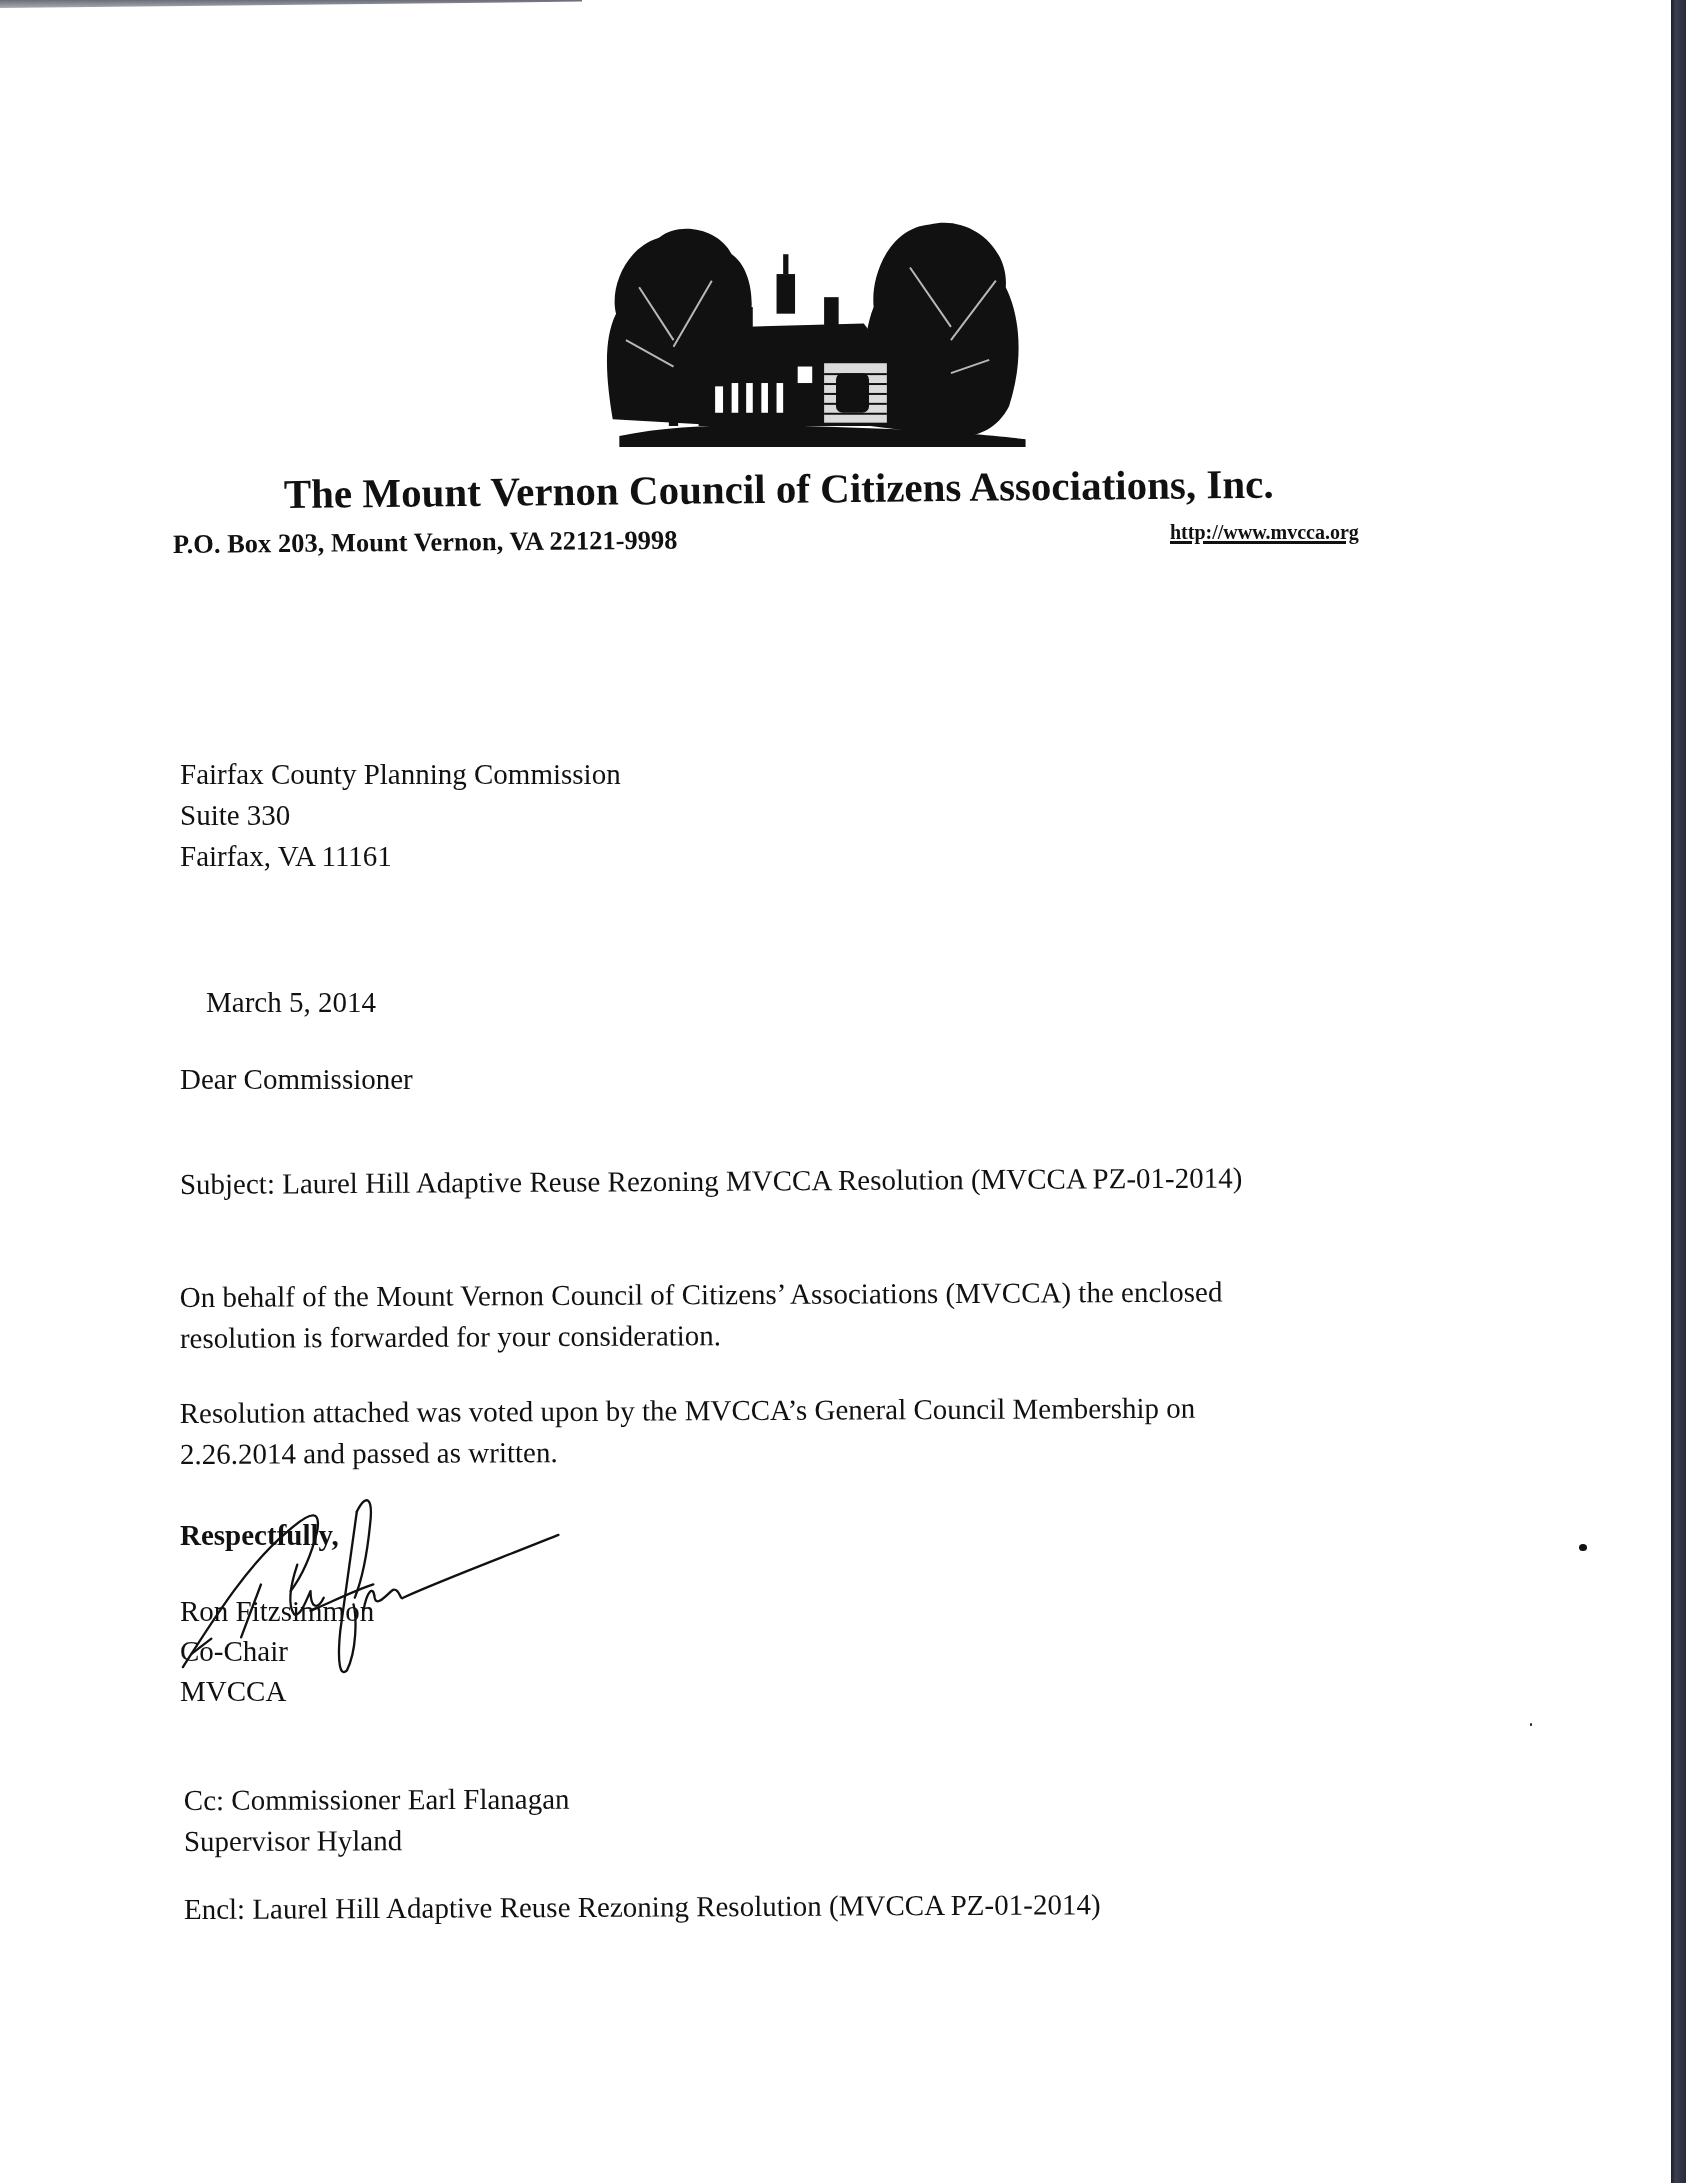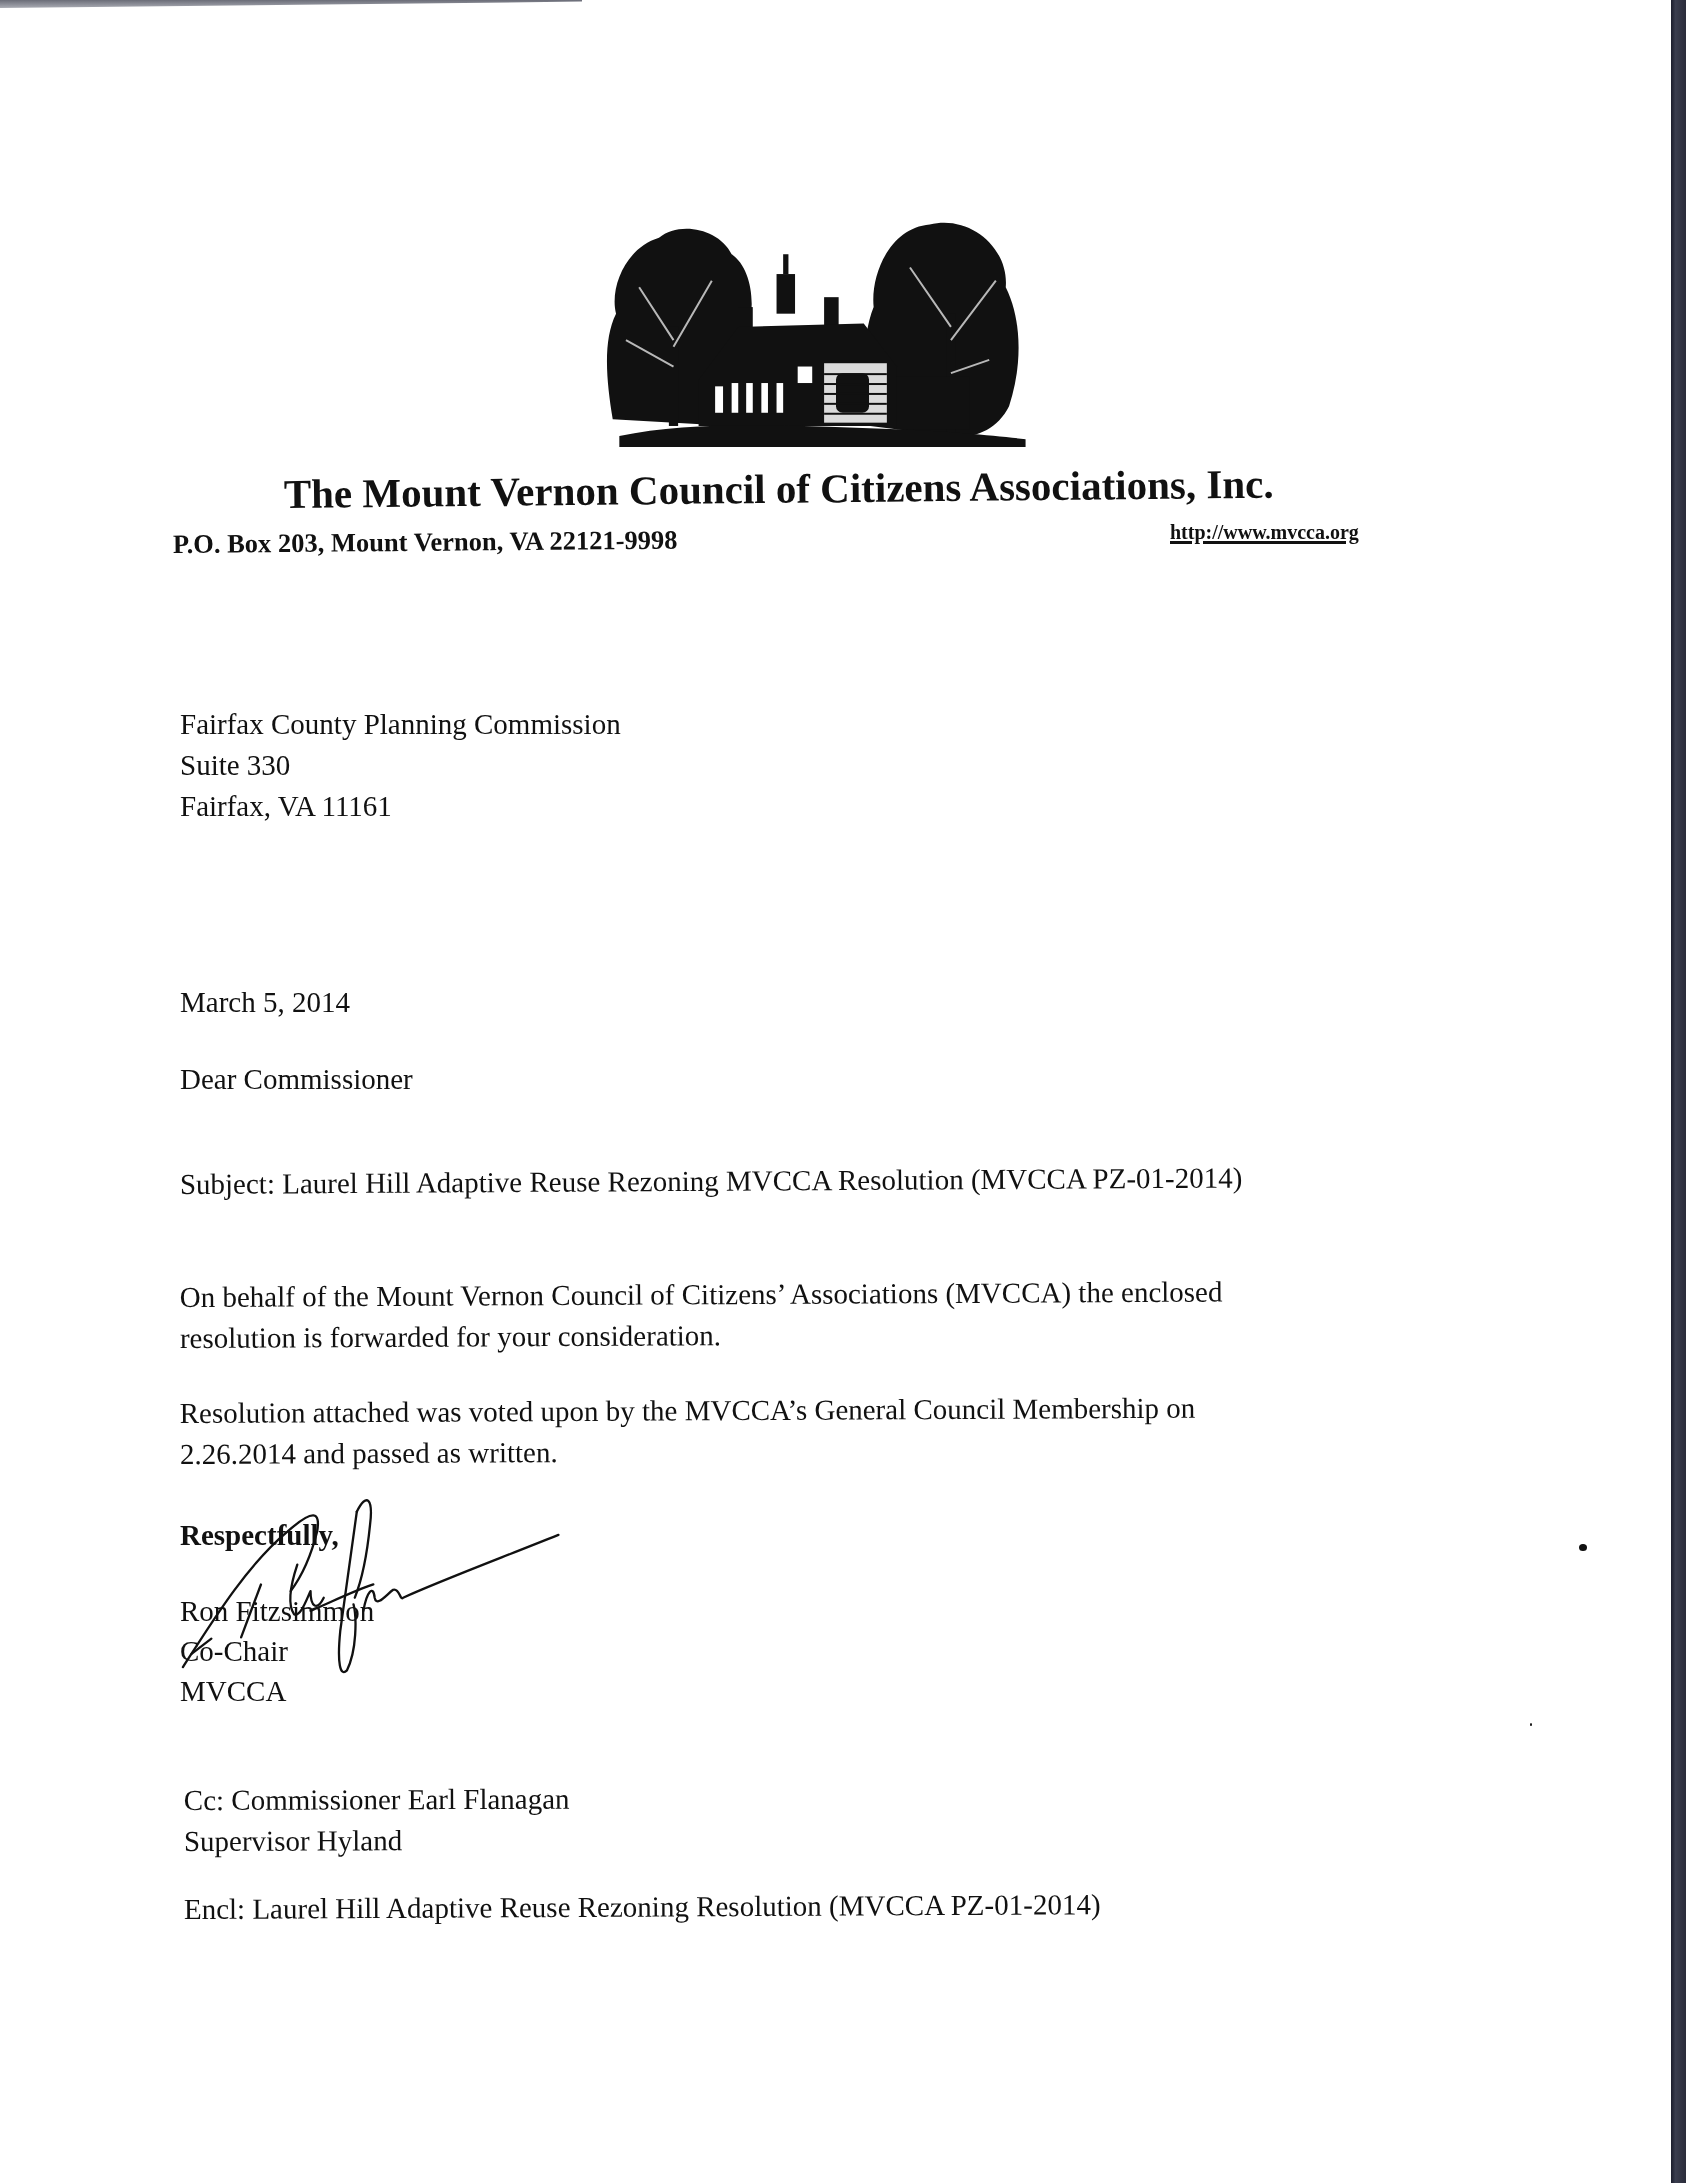--- a/index.html
+++ b/index.html
@@ -33,23 +33,23 @@
     }
     .org-url {
       position: absolute; left: 1170px; top: 521px;
       font-size: 20px; font-weight: bold; white-space: nowrap;
       text-decoration: underline; text-decoration-thickness: 2.6px;
       color: #111;
     }
     .text {
       position: absolute; left: 180px; font-size: 29px; white-space: nowrap; line-height: 40px;
     }
-    .addr-block { top: 704px; }
+    .addr-block { top: 754px; }
     .addr-block div { height: 41px; }
-    .date { top: 982px; }
+    .date { top: 982px; margin-left: 26px; }
     .salutation { top: 1059px; }
     .subject { top: 1164px; transform: rotate(-0.35deg); transform-origin: left bottom; }
     .para1 { top: 1277px; transform: rotate(-0.3deg); transform-origin: left bottom; }
     .para1 div, .para2 div { height: 41px; }
     .para2 { top: 1393px; transform: rotate(-0.3deg); transform-origin: left bottom; }
     .closing { top: 1515px; font-weight: bold; }
     .sig-block { top: 1591px; }
     .sig-block div { height: 40px; }
     .cc-block { top: 1780px; left: 184px; transform: rotate(-0.2deg); transform-origin: left bottom; }
     .cc-block div { height: 41px; }

